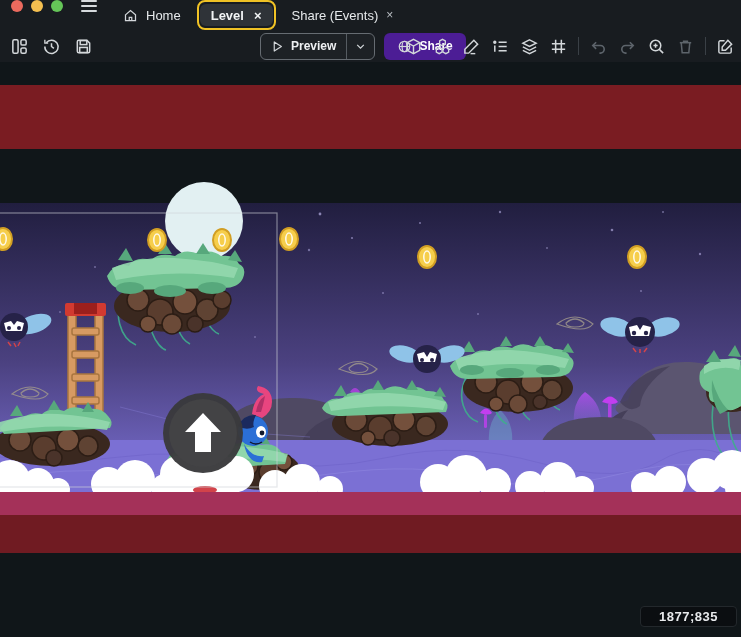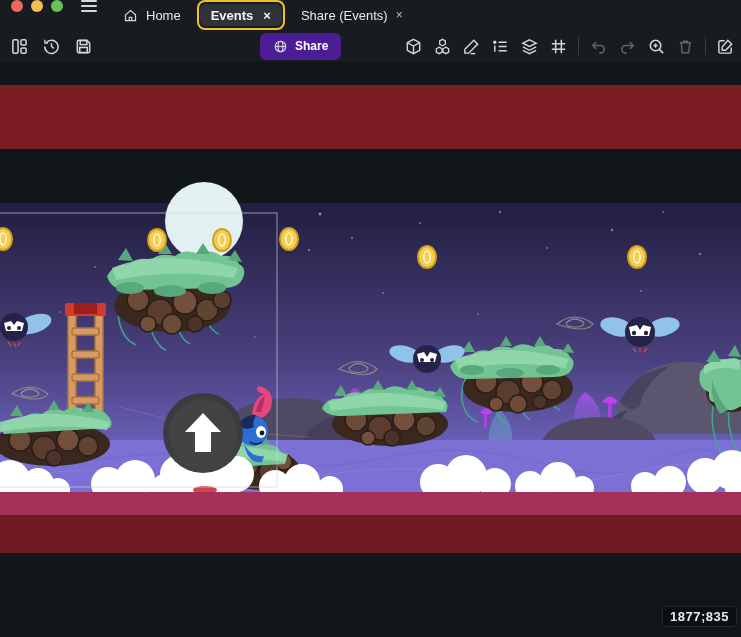--- a/index.html
+++ b/index.html
@@ -21,21 +21,21 @@
   .ticon{width:19px;height:19px;color:#d3d7da;cursor:pointer;display:block;}
   .ticon.dim{color:#5d646b;}
   .tb-sep{width:1px;height:18px;background:#3a4046;}
   .btn-preview{display:flex;align-items:center;height:25px;border:1px solid #666c72;border-radius:6px;background:#1d2125;color:#eef0f2;cursor:pointer;}
   .btn-preview .main{display:flex;align-items:center;gap:7px;padding:0 10px;font-size:12px;font-weight:bold;}
   .btn-preview .chev{border-left:1px solid #565c62;padding:0 8px;height:100%;display:flex;align-items:center;}
   .btn-share{display:flex;align-items:center;gap:7px;height:27px;padding:0 13px;border-radius:6px;background:#4c1d95;color:#fff;font-size:12px;font-weight:bold;cursor:pointer;border:none;}
   .canvas{position:relative;width:741px;height:575px;background:#101619;}
   .canvas svg{position:absolute;left:0;top:0;}
   .coord-badge{position:absolute;right:4px;bottom:10px;background:#0b0e11;border:1px solid #23282c;
-    border-radius:4px;padding:2px 7px;color:#e8eaec;font-size:13px;font-weight:bold;letter-spacing:.5px;}
+    border-radius:4px;padding:2px 18px;color:#e8eaec;font-size:13px;font-weight:bold;letter-spacing:.5px;}
 </style>
 </head>
 <body>
 
 <div class="titlebar">
   <div class="lights">
     <span class="light" style="background:#ea6a5e"></span>
     <span class="light" style="background:#f4bf50"></span>
     <span class="light" style="background:#65c558"></span>
   </div>
@@ -47,21 +47,21 @@
   <div class="tabs">
     <div class="tab">
       <svg class="ticon" style="width:15px;height:15px" viewBox="0 0 24 24" fill="none" stroke="currentColor" stroke-width="2">
         <path d="M4 11 L12 4 L20 11 V20 H4 Z"></path>
           <path d="M10 20 v-5 h4 v5"></path>
       </svg>
       <span>Home</span>
     </div>
     <div class="tab-active-wrap">
       <div class="tab-active">
-        <span>Events</span>
+        <span>Level</span>
         <span class="x">×</span>
       </div>
     </div>
     <div class="tab">
       <span>Share (Events)</span>
       <span class="x">×</span>
     </div>
   </div>
 </div>
 
@@ -78,20 +78,33 @@
         <path d="M10 6.5 V10 l2.5 2"></path>
     </svg>
     <svg class="ticon" viewBox="0 0 20 20" fill="none" stroke="currentColor" stroke-width="1.6">
       <path d="M3.5 5 a1.5 1.5 0 0 1 1.5 -1.5 h8.5 L16.5 6.5 V15 a1.5 1.5 0 0 1 -1.5 1.5 H5 A1.5 1.5 0 0 1 3.5 15 Z"></path>
       <rect x="6.5" y="3.8" width="7" height="4.2"></rect>
         <rect x="6" y="11" width="8" height="5.3"></rect>
     </svg>
   </div>
 
   <div class="tb-center">
+    <div class="btn-preview">
+      <div class="main">
+        <svg class="ticon" style="width:13px;height:13px" viewBox="0 0 20 20" fill="none" stroke="currentColor" stroke-width="1.8">
+          <path d="M5 3 L16 10 L5 17 Z" stroke-linejoin="round"></path>
+        </svg>
+        <span>Preview</span>
+      </div>
+      <div class="chev">
+        <svg class="ticon" style="width:11px;height:11px" viewBox="0 0 20 20" fill="none" stroke="currentColor" stroke-width="2.2">
+          <path d="M4 7 L10 13 L16 7"></path>
+        </svg>
+      </div>
+    </div>
     <button class="btn-share">
       <svg class="ticon" style="width:15px;height:15px" viewBox="0 0 20 20" fill="none" stroke="currentColor" stroke-width="1.6">
         <circle cx="10" cy="10" r="7"></circle>
           <ellipse cx="10" cy="10" rx="3.2" ry="7"></ellipse>
           <path d="M3 10 h14"></path>
       </svg>
       <span>Share</span>
     </button>
   </div>
 

